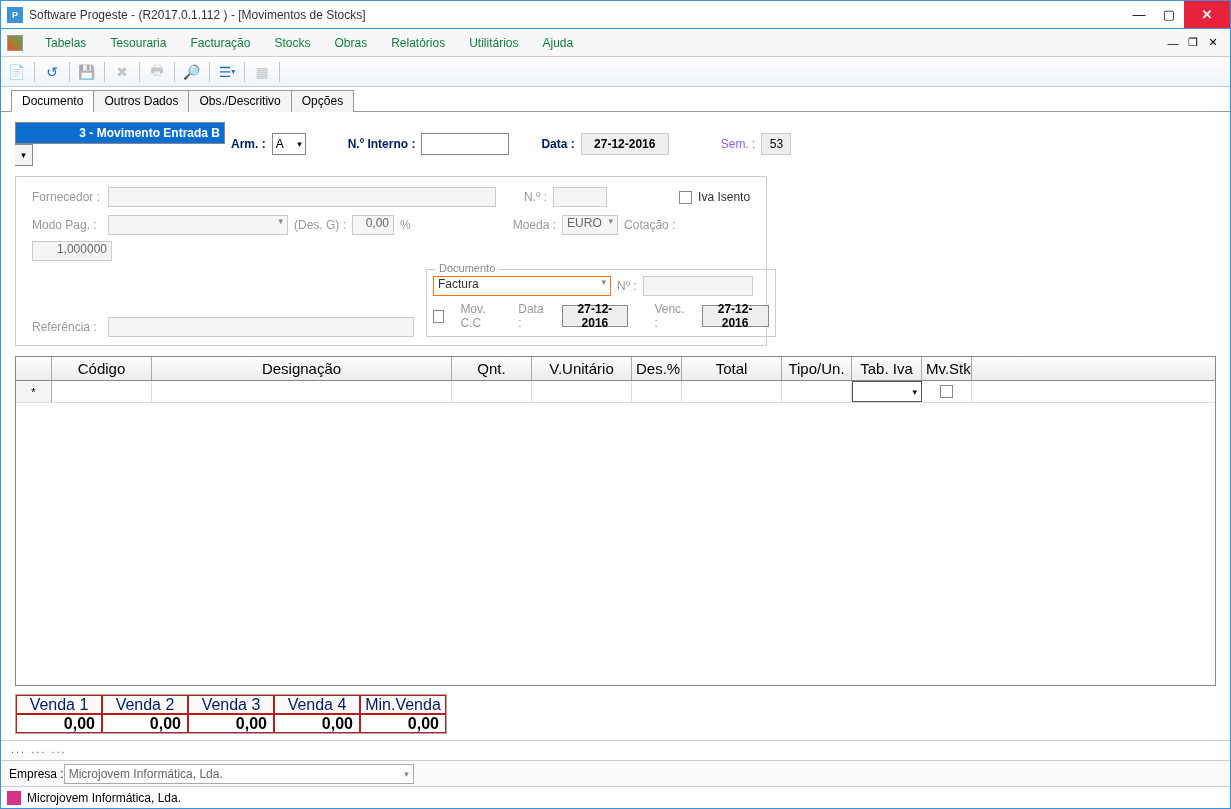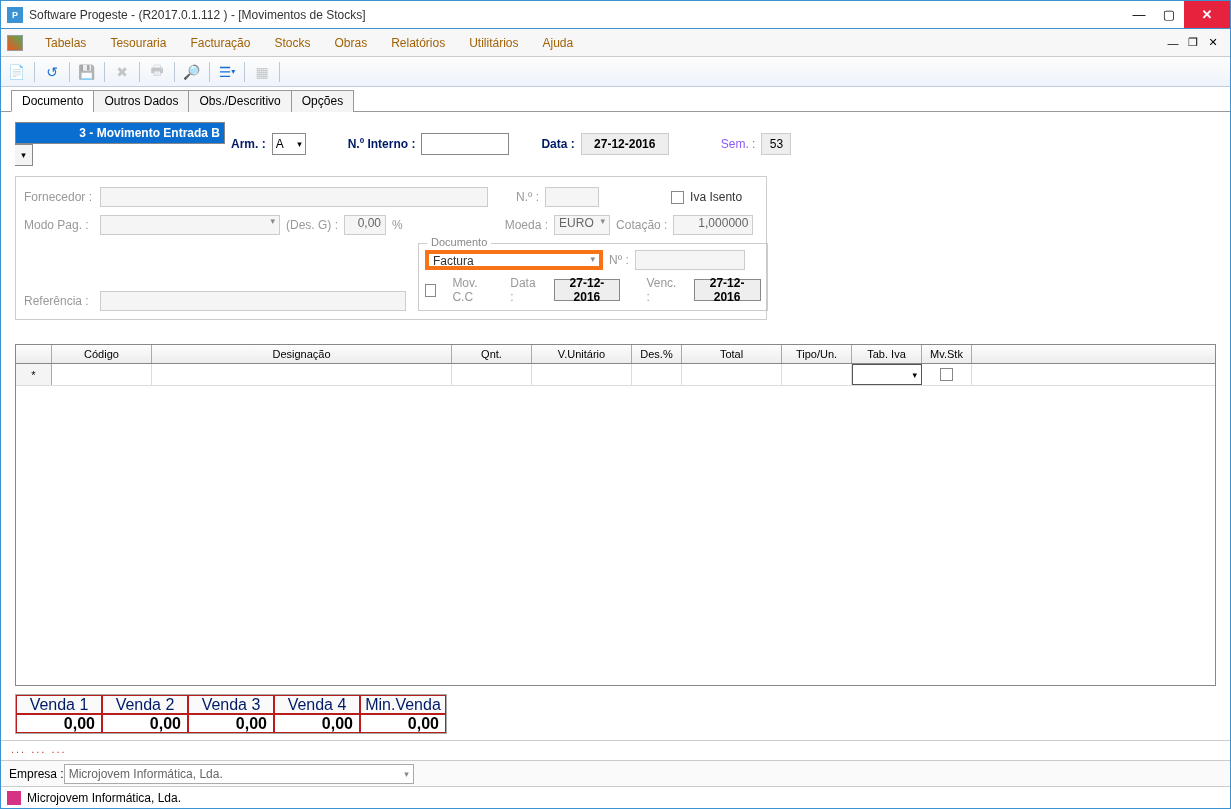--- a/index.html
+++ b/index.html
@@ -6,48 +6,48 @@
 body { margin: 0; background: #fff; overflow: hidden; }
 .window { width: 1231px; height: 809px; border: 1px solid #3c93d3; display: flex; flex-direction: column; background: #fff; }
 .titlebar { height: 28px; background: #fff; display: flex; align-items: center; padding: 0 0 0 6px; border-bottom: 1px solid #3c93d3; }
 .titlebar .app-icon { width: 16px; height: 16px; background: #3c93d3; margin-right: 6px; display:flex; align-items:center; justify-content:center; color:#fff; font-size:9px; font-weight:bold;}
 .titlebar .title { flex: 1; color: #333; font-size: 12px; }
 .titlebar .win-btns { display: flex; height: 100%; }
 .titlebar .win-btn { width: 30px; height: 100%; display: flex; align-items: center; justify-content: center; cursor: pointer; font-size: 13px; }
 .titlebar .win-btn.close { width: 46px; background: #e6223d; color: #fff; font-weight: bold; }
 .menubar { height: 28px; background: #f7f7f7; display: flex; align-items: center; padding: 0 6px; border-bottom: 1px solid #ccc; }
 .menubar .menu-icon { width:16px; height:16px; margin-right:10px; background:linear-gradient(45deg,#e52,#5a5); border:1px solid #999;}
-.menubar .menu-item { padding: 0 12px; height: 100%; display: flex; align-items: center; cursor: pointer; color: #a16207; }
+.menubar .menu-item { padding: 0 12px; height: 100%; display: flex; align-items: center; cursor: pointer; color: #15803d; }
 .menubar .mdi-btns { margin-left: auto; display:flex; gap:6px; padding-right:4px; }
 .menubar .mdi-btn { width:14px; height:14px; cursor:pointer; font-size:11px; display:flex; align-items:center; justify-content:center;}
 .toolbar { height: 30px; background: linear-gradient(#fdfdfd,#eef4fb); border-bottom: 1px solid #c0cddd; display: flex; align-items: center; padding: 0 4px; gap: 2px; }
 .toolbar .tbtn { width: 24px; height: 24px; display: flex; align-items: center; justify-content: center; cursor: pointer; border-radius: 2px; font-size: 14px; }
 .toolbar .tbtn.disabled { opacity: 0.45; cursor: default; }
 .toolbar .sep { width: 1px; height: 20px; background: #bcc8d8; margin: 0 3px; }
 .tabs { display: flex; padding: 2px 10px 0 10px; border-bottom: 1px solid #999; background:#fff; }
 .tabs .tab { padding: 3px 10px; border: 1px solid #999; border-bottom: none; margin-right: -1px; background: #f4f4f4; cursor: pointer; position: relative; top: 1px; }
 .tabs .tab.active { background: #fff; border-bottom: 1px solid #fff; }
 .content { flex: 1; padding: 10px 14px 6px 14px; display:flex; flex-direction:column; overflow:hidden;}
 .row1 { display:flex; align-items:center; gap:6px; margin-bottom:10px; }
 .movtype { width: 210px; height: 22px; background: #0a6ed1; color: #fff; font-weight: bold; text-align: right; padding-right: 4px; line-height: 20px; border:1px solid #888; }
 .caret { width:18px; height:22px; border:1px solid #888; border-left:none; background:#f4f4f4; display:flex; align-items:center; justify-content:center; cursor:pointer; font-size:9px; }
 .lbl-bold { font-weight: bold; color:#001a66; }
 .arm-sel { width:34px; height:22px; border:1px solid #888; background:#fff; display:flex; align-items:center; justify-content:space-between; padding:0 3px; cursor:pointer; font-size:11px;}
 .input-sm { height:22px; border:1px solid #888; background:#fff; padding:0 4px; }
 .input-ro { height:22px; border:1px solid #ccc; background:#eee; padding:0 6px; text-align:center; display:flex; align-items:center; justify-content:center; font-weight:bold; }
-.groupbox { border:1px solid #ccc; padding:10px 8px 8px 8px; margin-bottom:24px; position:relative; }
+.groupbox { border:1px solid #ccc; padding:10px 8px 8px 16px; margin-bottom:10px; position:relative; }
 .group-inner-row { display:flex; align-items:center; gap:6px; margin-bottom:8px; flex-wrap:wrap;}
 .lbl-g { color:#999; }
 .inp-g { height:20px; border:1px solid #ccc; background:#f5f5f5; padding:0 4px; color:#666;}
 .fieldset { border:1px solid #ccc; padding:6px 6px 6px 6px; position:relative; }
 .fieldset .legend { position:absolute; top:-8px; left:8px; background:#fff; padding:0 4px; color:#888; font-size:11px;}
 .chk { width:13px; height:13px; border:1px solid #888; background:#fff; display:inline-block; vertical-align:middle;}
 .grid-wrap { flex:1; border:1px solid #888; background:#fff; overflow:hidden; min-height:330px;}
 .grid-header { display:flex; background:linear-gradient(#fdfdfd,#ececec); border-bottom:1px solid #888; }
-.gh { border-right:1px solid #aaa; padding:3px 4px; text-align:center; font-size:11px; overflow:hidden;}
+.gh { border-right:1px solid #aaa; padding:3px 4px; text-align:center; font-size:15px; overflow:hidden;}
 .grid-row { display:flex; border-bottom:1px solid #ddd; height:22px;}
 .gc { border-right:1px solid #ddd; padding:2px 4px; font-size:11px; display:flex; align-items:center;}
 .footer-panel { display:flex; gap:12px; margin-top:8px; }
 .venda-table { border:1px solid #aaa; }
 .venda-table .vrow { display:flex; }
 .venda-table .vcell { border:1px solid #b91c1c; width:86px; height:19px; display:flex; align-items:center; justify-content:center; font-size:16px; }
 .venda-table .vcell.head { color:#001a66; background:#fafafa;}
 .venda-table .vcell.val { justify-content:flex-end; padding-right:6px; font-weight:bold;}
 .codigo-box { border:1px solid #aaa; width:180px; }
 .codigo-box .crow { display:flex; height:19px;}
@@ -173,21 +173,21 @@
       </div>
 
       <div style="display:flex; gap:6px; align-items:flex-end;">
         <div style="display:flex; align-items:center; gap:6px; margin-top:24px;">
           <span class="lbl-g" style="width:70px;">Referência :</span>
           <div class="inp-g" style="width:306px;"></div>
         </div>
         <div class="fieldset" style="flex:1; margin-left:6px;">
           <div class="legend">Documento</div>
           <div style="display:flex; align-items:center; gap:6px; margin-bottom:6px;">
-            <div class="inp-g" style="width:178px; background:#fff; border:4px solid #f97316; color:#333; display:flex; justify-content:space-between;">
+            <div class="inp-g" style="width:178px; background:#fff; border:1px solid #f97316; color:#333; display:flex; justify-content:space-between;">
               <span>Factura</span>
                 <span style="font-size:9px; color:#888;">▾</span>
             </div>
             <span class="lbl-g">Nº :</span>
             <div class="inp-g" style="width:110px;"></div>
           </div>
           <div style="display:flex; align-items:center; gap:16px;">
             <span class="chk"></span>
             <span class="lbl-g">Mov. C.C</span>
             <span class="lbl-g">Data :</span>

